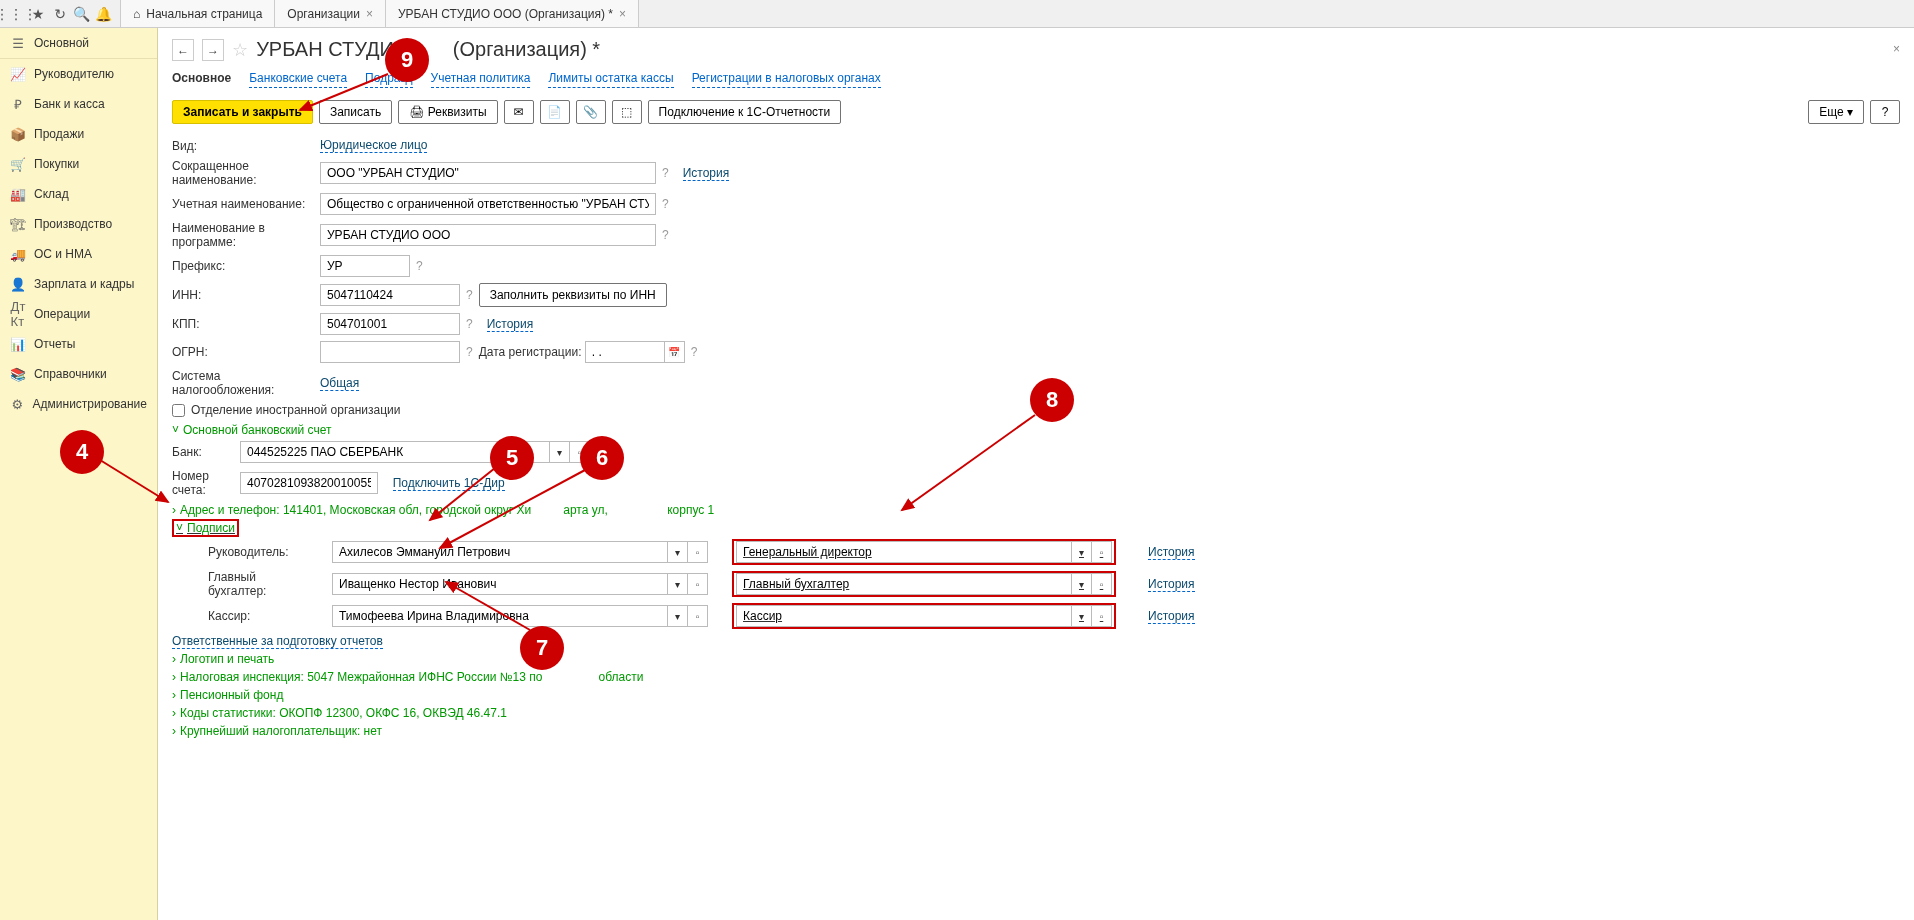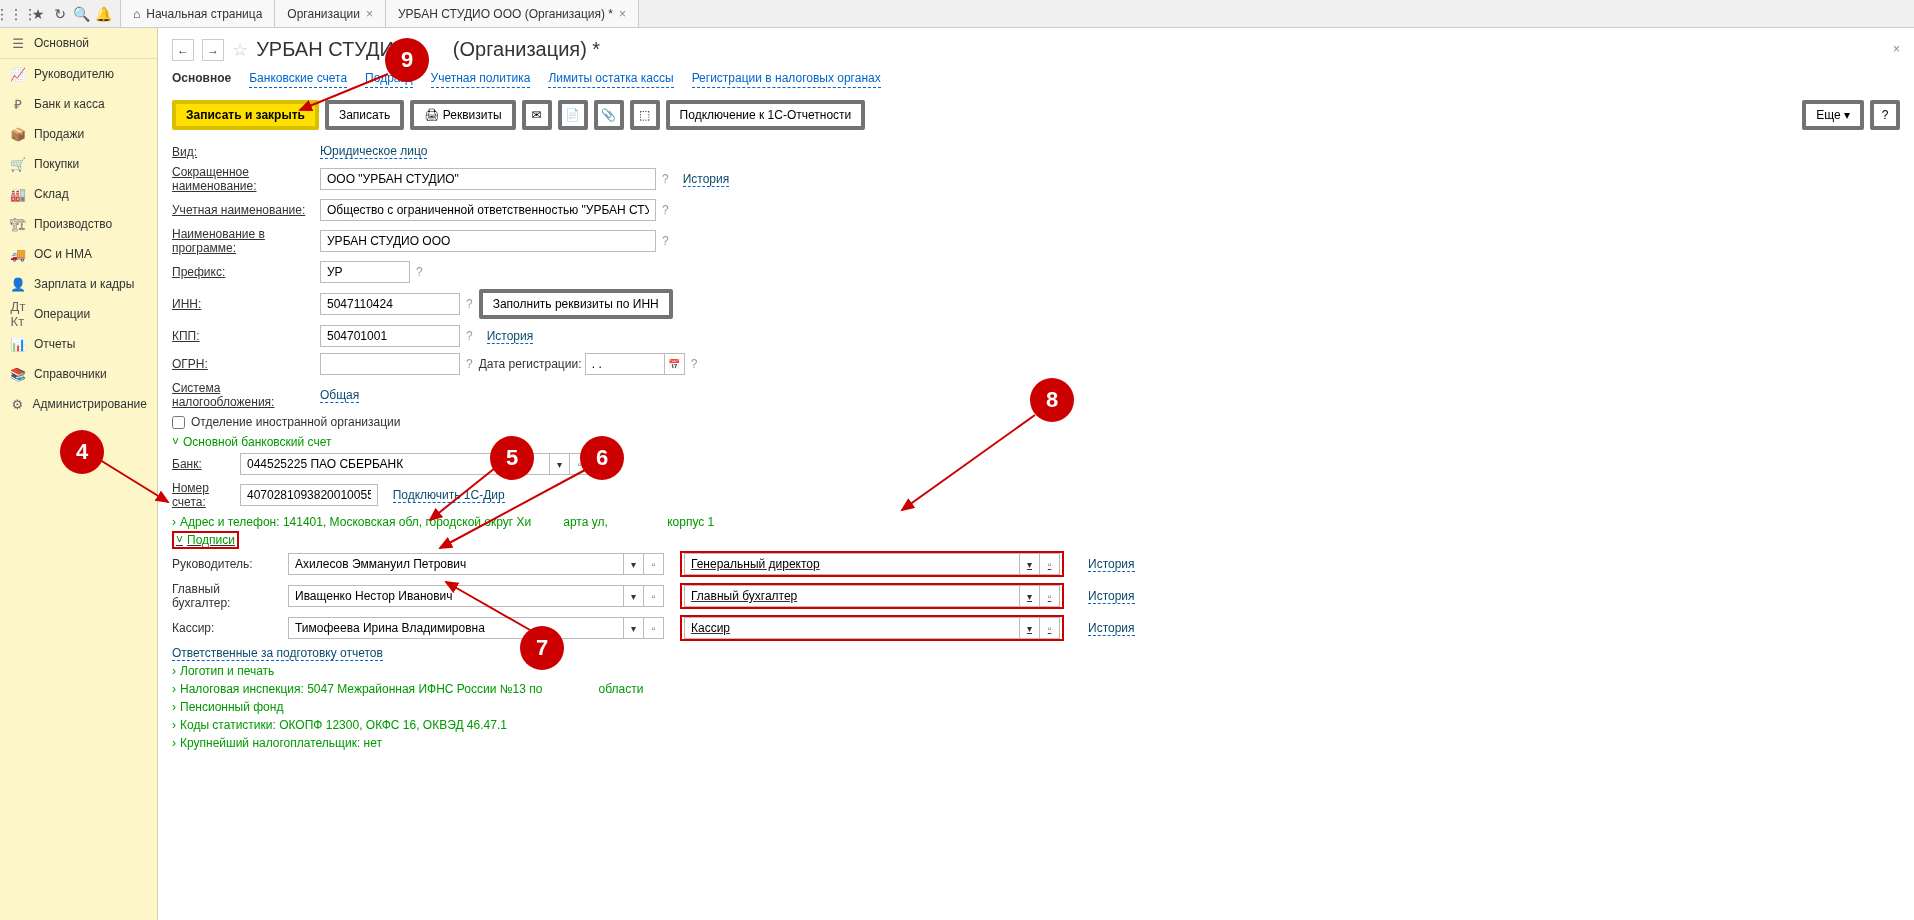--- a/index.html
+++ b/index.html
@@ -19,42 +19,42 @@
 .content { flex: 1; padding: 10px 14px; position: relative; overflow: auto; }
 .content-header { display: flex; align-items: center; gap: 8px; margin-bottom: 10px; }
 .nav-arrow { width: 22px; height: 22px; border: 1px solid #ccc; display: flex; align-items: center; justify-content: center; cursor: pointer; background: #fff; }
 .star { color: #ccc; font-size: 18px; cursor: pointer; }
 .page-title { font-size: 20px; }
 .close-x { position: absolute; right: 14px; top: 14px; cursor: pointer; color: #888; }
 .subtabs { display: flex; gap: 18px; margin-bottom: 12px; font-size: 12px; }
 .subtab { color: #0066cc; cursor: pointer; padding-bottom: 2px; border-bottom: 1px dashed #0066cc; }
 .subtab.active { color: #333; font-weight: bold; border: none; }
 .action-bar { display: flex; gap: 6px; margin-bottom: 14px; align-items: center; }
-.btn { padding: 4px 10px; border: 4px solid #737373; background: #fff; cursor: pointer; font-size: 12px; border-radius: 2px; }
+.btn { padding: 4px 10px; border: 1px solid #737373; background: #fff; cursor: pointer; font-size: 12px; border-radius: 2px; }
 .btn-yellow { background: #ffe000; border-color: #d8bf00; font-weight: bold; }
 .btn-icon { width: 30px; padding: 4px 0; text-align: center; }
 .right-actions { margin-left: auto; display: flex; gap: 6px; }
 .form-row { display: flex; align-items: center; margin-bottom: 6px; }
-.form-label { width: 148px; color: #333; text-decoration: underline; }
+.form-label { width: 148px; color: #333; }
 .form-input { padding: 3px 6px; border: 1px solid #bbb; font-size: 12px; background: #fff; }
 .form-input.w1 { width: 336px; }
 .form-input.w2 { width: 140px; }
 .form-input.w3 { width: 90px; }
 .form-input.w4 { width: 310px; }
 .form-input.w5 { width: 336px; }
 .form-input.w6 { width: 138px; }
 .link { color: #0c4a6e; cursor: pointer; border-bottom: 1px dashed #0066cc; margin-left: 8px; }
 .link-green { color: #009900; cursor: pointer; }
 .q { color: #999; margin: 0 6px; cursor: pointer; }
 .section-row { margin: 4px 0; }
 .chev { color: #009900; margin-right: 4px; }
 .check-row { display: flex; align-items: center; gap: 6px; margin: 6px 0; }
 .input-with-btns { display: flex; align-items: center; }
 .mini-btn { width: 20px; height: 22px; border: 1px solid #bbb; border-left: none; display: flex; align-items: center; justify-content: center; cursor: pointer; font-size: 10px; background: #fff; }
-.sig-row { display: flex; align-items: center; margin-bottom: 5px; gap: 16px; }
+.sig-row { display: flex; align-items: center; margin-bottom: 5px; gap: 24px; margin-left: 36px; }
 .sig-label { width: 100px; }
 .red-box { border: 2px solid #cc0000; padding: 0 2px; text-decoration: underline; }
 .bubble { position: absolute; width: 44px; height: 44px; border-radius: 50%; background: #cc0000; color: #fff; display: flex; align-items: center; justify-content: center; font-size: 22px; font-weight: bold; z-index: 100; }
 .arrow-line { position: absolute; z-index: 90; }
 svg.arrow-svg line { stroke: #cc0000; stroke-width: 2; }
 svg.arrow-svg polygon { fill: #cc0000; }
 </style>
 </head>
 <body>
 

